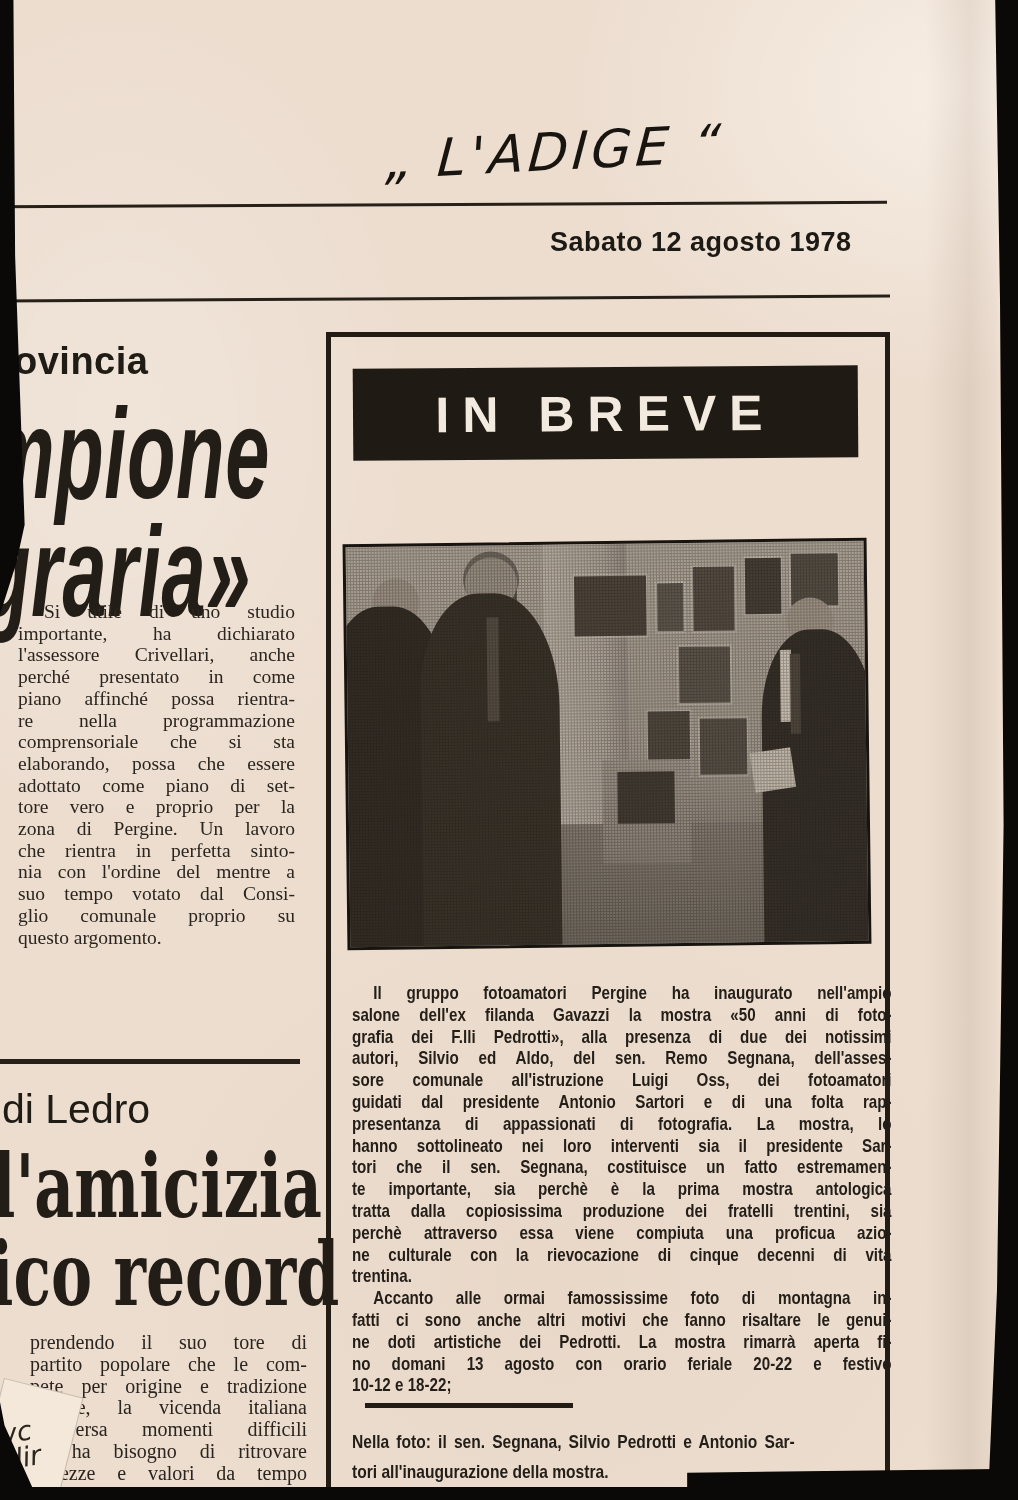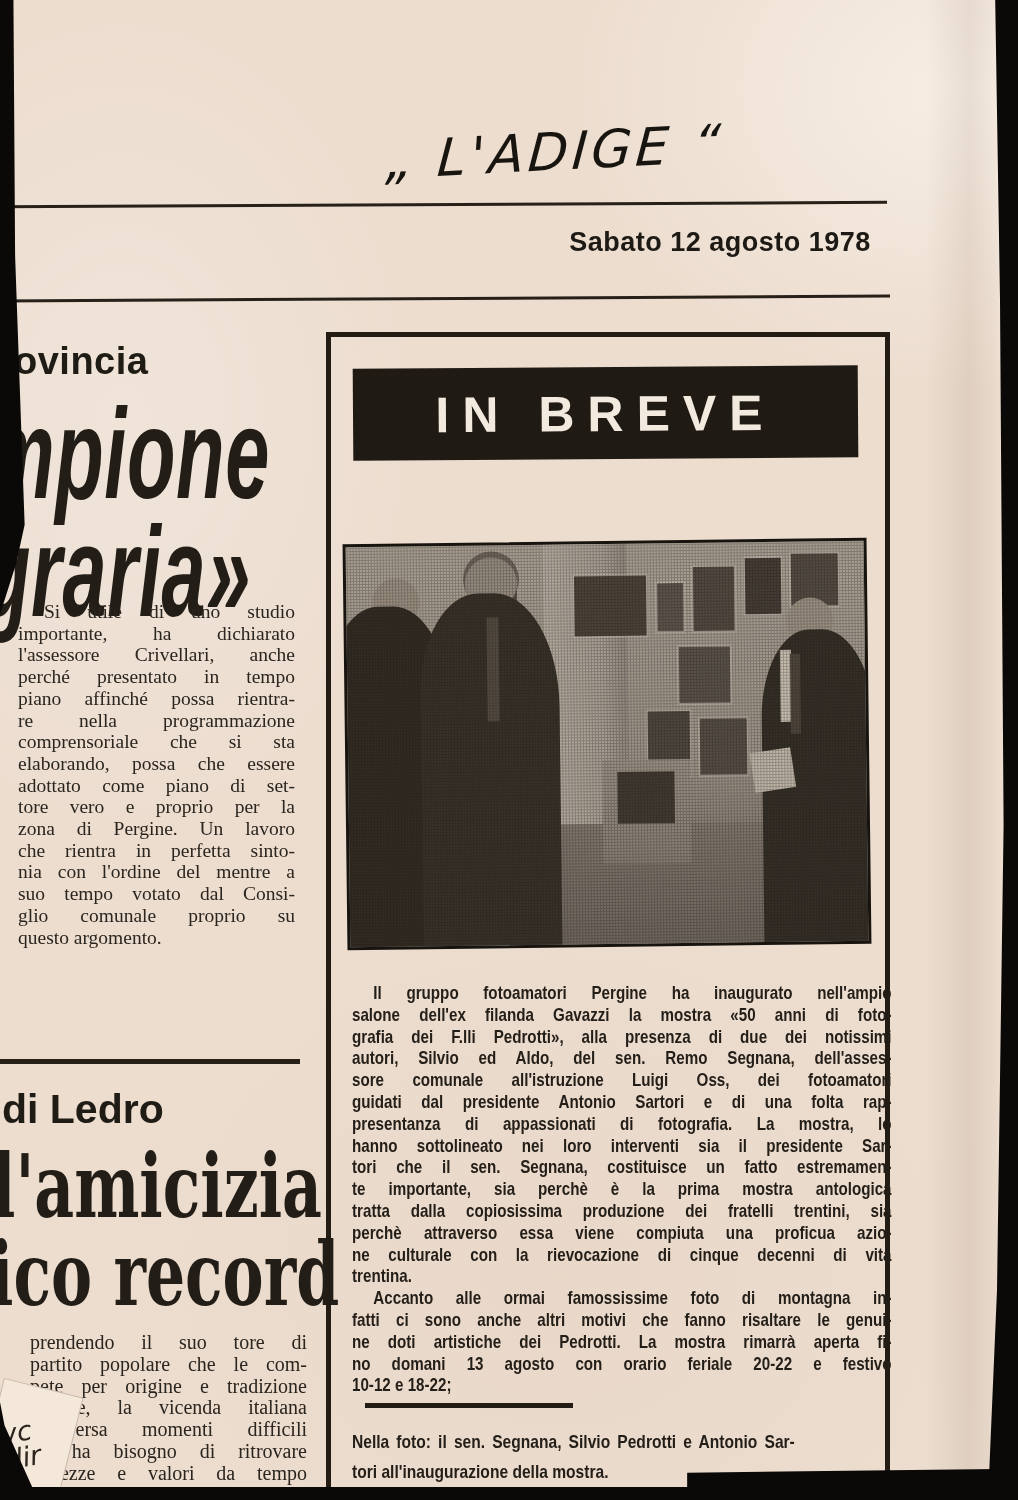--- a/index.html
+++ b/index.html
@@ -35,32 +35,32 @@
     font-family:"DejaVu Sans",sans-serif;font-style:italic;
     font-size:52px;letter-spacing:4px;color:#181510;
     transform:rotate(-3deg) skewX(-7deg);white-space:nowrap;
   }
   .rule{position:absolute;background:#262019;z-index:5;}
   .rule-1{left:0;top:203px;width:887px;height:3px;transform:rotate(-.28deg);}
   .rule-2{left:0;top:297px;width:890px;height:3px;transform:rotate(-.33deg);}
   .rule-3{left:0;top:1059px;width:300px;height:5px;}
   .date{
     position:absolute;left:550px;top:227px;width:340px;z-index:5;
-    font-size:27px;font-weight:bold;text-align:center;letter-spacing:.5px;color:#1d1914;
+    font-size:27px;font-weight:bold;text-align:left;letter-spacing:.5px;color:#1d1914;
   }
   
   .kicker1{position:absolute;left:14px;top:340px;font-size:38px;font-weight:bold;color:#1f1b15;letter-spacing:.5px;}
   .bighead{position:absolute;white-space:nowrap;font-weight:bold;color:#221d16;z-index:4;}
   .bh-sansital{font-style:italic;font-size:128px;line-height:1;transform:scaleX(.62);transform-origin:0 0;letter-spacing:1px;}
   .bh1{left:-16px;top:390px;}
   .bh2{left:-18px;top:508px;}
   .serifhead{font-family:"DejaVu Serif",serif;font-size:88px;line-height:1;transform:scaleX(.70);transform-origin:0 0;}
   .bh3{left:-8px;top:1142px;}
   .bh4{left:-10px;top:1230px;}
-  .kicker2{position:absolute;left:2px;top:1086px;font-size:41px;font-weight:bold;color:#1f1b15;}
+  .kicker2{position:absolute;left:2px;top:1086px;font-size:41px;font-weight:normal;color:#1f1b15;}
   .bodycol{
     position:absolute;left:18px;top:601px;width:277px;z-index:4;
     font-family:"Liberation Serif",serif;font-size:19.5px;line-height:21.7px;color:#2a251e;
   }
   .bodycol2{
     position:absolute;left:30px;top:1332px;width:277px;z-index:4;
     font-family:"Liberation Serif",serif;font-size:20px;line-height:21.8px;color:#2a251e;
   }
   .para{margin:0;}
   .para + .para{margin-top:16px;}
@@ -126,21 +126,21 @@
 <div class="rule rule-2"></div>
 
 <div class="kicker1">ovincia</div>
 <div class="bighead bh-sansital bh1">mpione</div>
 <div class="bighead bh-sansital bh2">graria»</div>
 <div class="bodycol">
   <div class="para ind">
       <div class="tline">Si utile di uno studio</div>
       <div class="tline">importante, ha dichiarato</div>
       <div class="tline">l'assessore Crivellari, anche</div>
-      <div class="tline">perché presentato in tempo</div>
+      <div class="tline">perché presentato in come</div>
       <div class="tline">piano affinché possa rientra-</div>
       <div class="tline">re nella programmazione</div>
       <div class="tline">comprensoriale che si sta</div>
       <div class="tline">elaborando, possa che essere</div>
       <div class="tline">adottato come piano di set-</div>
       <div class="tline">tore vero e proprio per la</div>
       <div class="tline">zona di Pergine. Un lavoro</div>
       <div class="tline">che rientra in perfetta sinto-</div>
       <div class="tline">nia con l'ordine del mentre a</div>
       <div class="tline">suo tempo votato dal Consi-</div>

